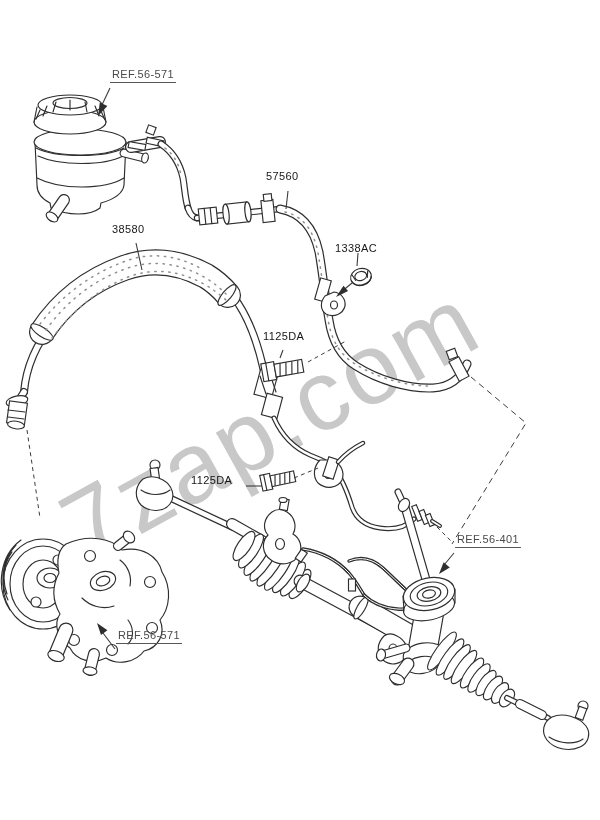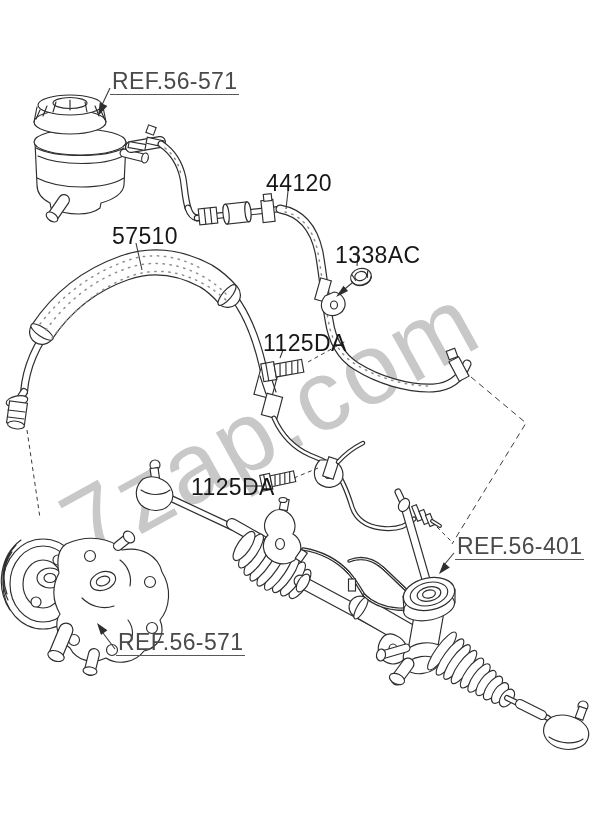--- a/index.html
+++ b/index.html
@@ -5,21 +5,21 @@
   *{margin:0;padding:0;box-sizing:border-box}
   html,body{background:#ffffff}
   body{width:600px;height:820px;position:relative;overflow:hidden;
        font-family:"Liberation Sans",sans-serif}
   .stage{position:absolute;left:0;top:0;width:600px;height:820px;background:#fff}
   .watermark{position:absolute;left:10px;top:328px;width:520px;height:190px;
        display:flex;align-items:center;justify-content:center;
        font-size:100px;letter-spacing:3px;color:#c8c8c8;
        transform:rotate(-29deg);user-select:none;white-space:nowrap}
   svg.art{position:absolute;left:0;top:0}
-  .label{position:absolute;white-space:nowrap;font-size:23px;color:#161616;
+  .label{position:absolute;white-space:nowrap;font-size:11px;color:#161616;
        letter-spacing:.4px;line-height:1.05}
   .label.ref{color:#4a4a4a;border-bottom:1.4px solid #585858;padding:0 2px 1px 2px}
 
   
   .ln{fill:none;stroke:#2e2e2e;stroke-width:1.15;stroke-linecap:round}
   .fw{fill:#ffffff;stroke:#2e2e2e;stroke-width:1.15}
   .dash{fill:none;stroke:#3c3c3c;stroke-width:1;stroke-dasharray:6 4.5}
   .dash2{fill:none;stroke:#3c3c3c;stroke-width:1;stroke-dasharray:4 3.5}
   .dots{fill:none;stroke:#8f8f8f;stroke-width:1.5;stroke-dasharray:1.4 5.6;stroke-linecap:round}
   .ldr{fill:none;stroke:#3c3c3c;stroke-width:1.1}
@@ -317,20 +317,20 @@
       <path class="ldr" d="M 283,350 L 280,358"></path>
       <path class="ldr" d="M 246,486 L 262,486"></path>
       <path class="ldr" d="M 454,553 L 444,565"></path>
       <polygon class="ah" points="439,574 443.6,562.2 449.8,567.4"></polygon>
       <path class="ldr" d="M 115,649 L 103,633"></path>
       <polygon class="ah" points="97,623 107.4,630.2 101,635"></polygon>
     </g>
   </svg>
 
   <div class="label ref" style="left:110px;top:69px">REF.56-571</div>
-  <div class="label" style="left:266px;top:171px">44120</div>
-  <div class="label" style="left:112px;top:224px">57510</div>
+  <div class="label" style="left:266px;top:171px">57560</div>
+  <div class="label" style="left:112px;top:224px">38580</div>
   <div class="label" style="left:335px;top:243px">1338AC</div>
   <div class="label" style="left:263px;top:331px">1125DA</div>
   <div class="label" style="left:191px;top:475px">1125DA</div>
   <div class="label ref" style="left:455px;top:534px">REF.56-401</div>
   <div class="label ref" style="left:116px;top:630px">REF.56-571</div>
 </div>
 
 </body></html>

